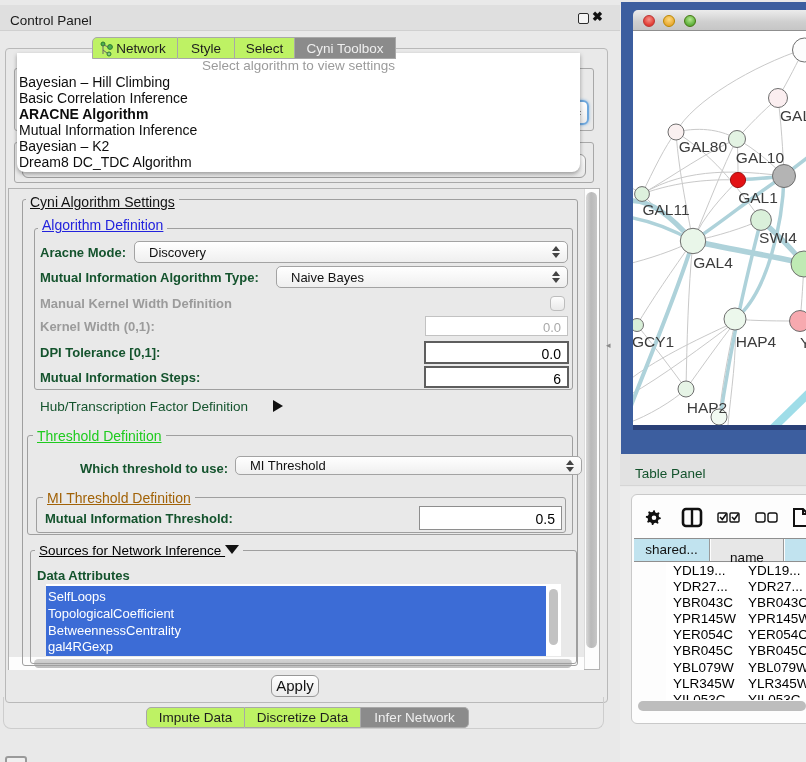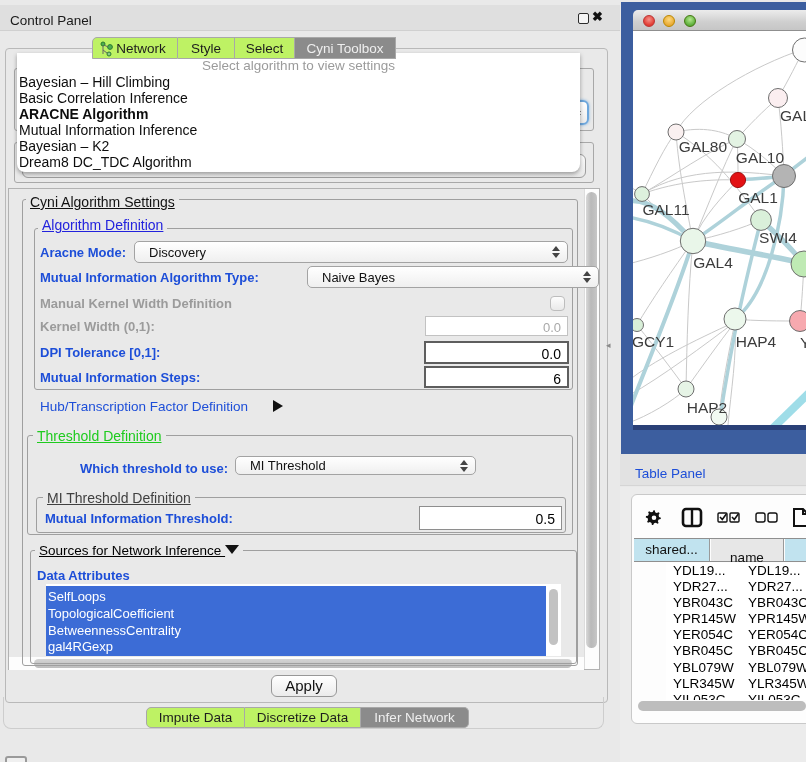--- a/index.html
+++ b/index.html
@@ -1,18 +1,18 @@
 <!DOCTYPE html>
 <html><head>
 <meta charset="utf-8">
 <style>
 * { margin:0; padding:0; box-sizing:border-box; }
 html,body { width:806px; height:762px; background:#e9e9e9; font-family:"Liberation Sans",sans-serif; overflow:hidden; position:relative; }
 .abs { position:absolute; }
-.lbl { font-size:13px; color:#1d4ed8; white-space:nowrap; }
+.lbl { font-size:13px; color:#14532d; white-space:nowrap; }
 .bold { font-weight:bold; }
 .gray { color:#9b9b9b; }
 .group { position:absolute; border:1px solid #9f9f9f; border-radius:3px; }
 .gtitle { position:absolute; font-size:14px; background:#e9e9e9; padding:0 4px; white-space:nowrap;text-decoration:underline; }
 .combo { position:absolute; border:1px solid #a3a3a3; border-radius:5px; background:linear-gradient(#ffffff,#efefef); font-size:13px; color:#111; }
 .combo .ctext { position:absolute; left:14px; top:3px; }
 .arrows { position:absolute; right:7px; top:50%; transform:translateY(-50%); width:9px; height:14px; }
 .arrows:before { content:""; position:absolute; left:1px; top:1px; border-left:4px solid transparent; border-right:4px solid transparent; border-bottom:5px solid #444; }
 .arrows:after { content:""; position:absolute; left:1px; bottom:1px; border-left:4px solid transparent; border-right:4px solid transparent; border-top:5px solid #444; }
 .input { position:absolute; background:#fff; font-size:13px; text-align:right; padding:3px 6px 0 4px; }
@@ -70,59 +70,59 @@
 <div class="gtitle" style="left:26px;top:194px;color:#111;">Cyni Algorithm Settings</div>
 
 <div class="group" style="left:34px;top:228px;width:539px;height:162px;"></div>
 <div class="gtitle" style="left:38px;top:217px;color:#2222dd;">Algorithm Definition</div>
 <div class="abs lbl bold" style="left:40px;top:245px;">Aracne Mode:</div>
 <div class="combo" style="left:134px;top:241px;width:434px;height:22px;">
     <span class="ctext">Discovery</span>
     <span class="arrows"></span>
   </div>
 <div class="abs lbl bold" style="left:40px;top:270px;">Mutual Information Algorithm Type:</div>
-<div class="combo" style="left:276px;top:266px;width:292px;height:22px;margin-left:31px;">
+<div class="combo" style="left:276px;top:266px;width:292px;height:22px;">
     <span class="ctext">Naive Bayes</span>
     <span class="arrows"></span>
   </div>
 <div class="abs lbl bold gray" style="left:40px;top:296px;">Manual Kernel Width Definition</div>
 <div class="abs" style="left:550px;top:296px;width:15px;height:15px;border:1px solid #bdbdbd;border-radius:4px;background:linear-gradient(#fdfdfd,#e9e9e9);"></div>
 <div class="abs lbl bold gray" style="left:40px;top:319px;">Kernel Width (0,1):</div>
 <div class="input" style="left:425px;top:316px;width:143px;height:20px;border:1px solid #c2c2c2;color:#a9a9a9;">0.0</div>
 <div class="abs lbl bold" style="left:40px;top:345px;">DPI Tolerance [0,1]:</div>
 <div class="input" style="left:424px;top:341px;width:145px;height:23px;border:2px solid #5e5e5e;font-size:14px;color:#000;">0.0</div>
 <div class="abs lbl bold" style="left:40px;top:370px;">Mutual Information Steps:</div>
 <div class="input" style="left:424px;top:366px;width:145px;height:22px;border:2px solid #5e5e5e;font-size:14px;color:#000;">6</div>
 
 <div class="abs lbl" style="left:40px;top:399px;font-size:13.5px;">Hub/Transcription Factor Definition</div>
 <div class="abs" style="left:273px;top:400px;width:0;height:0;border-top:6.5px solid transparent;border-bottom:6.5px solid transparent;border-left:10px solid #111;"></div>
 
 <div class="group" style="left:27px;top:435px;width:546px;height:100px;"></div>
 <div class="gtitle" style="left:33px;top:428px;color:#1ecb1e;">Threshold Definition</div>
 <div class="abs lbl bold" style="left:80px;top:461px;">Which threshold to use:</div>
-<div class="combo" style="left:235px;top:456px;width:241px;height:19px;">
+<div class="combo" style="left:235px;top:456px;width:347px;height:19px;">
     <span class="ctext" style="top:1px;">MI Threshold</span>
     <span class="arrows"></span>
   </div>
 
 <div class="group" style="left:36px;top:497px;width:530px;height:36px;"></div>
-<div class="gtitle" style="left:43px;top:490px;color:#404040;">MI Threshold Definition</div>
+<div class="gtitle" style="left:43px;top:490px;color:#a16207;">MI Threshold Definition</div>
 <div class="abs lbl bold" style="left:45px;top:511px;text-align:right;">Mutual Information Threshold:</div>
 <div class="input" style="left:419px;top:506px;width:143px;height:24px;border:1px solid #8e8e8e;font-size:14px;color:#000;padding-top:4px;">0.5</div>
 
 <div class="group" style="left:30px;top:550px;width:547px;height:114px;"></div>
 <div class="gtitle" style="left:35px;top:543px;font-size:13.5px;">Sources for Network Inference <span style="display:inline-block;width:0;height:0;border-left:7px solid transparent;border-right:7px solid transparent;border-top:9px solid #111;vertical-align:1px;"></span></div>
 <div class="abs lbl bold" style="left:37px;top:568px;">Data Attributes</div>
 
 <div class="abs" style="left:46px;top:584px;width:515px;height:72px;background:#fff;"></div>
 <div class="abs" style="left:46px;top:586px;width:500px;height:70px;background:#3c6cd6;"></div>
 <div class="abs" style="left:48px;top:589px;font-size:13px;color:#fff;line-height:16.8px;">SelfLoops<br>TopologicalCoefficient<br>BetweennessCentrality<br>gal4RGexp</div>
 <div class="abs" style="left:549px;top:589px;width:9px;height:56px;border-radius:5px;background:#c2c2c2;"></div>
 
-<div class="abs" style="left:271px;top:675px;width:66px;height:22px;border:1px solid #979797;border-radius:6px;background:linear-gradient(#ffffff,#ebebeb);text-align:center;font-size:15px;color:#111;padding-top:1px;">Apply</div>
+<div class="abs" style="left:271px;top:675px;width:48px;height:22px;border:1px solid #979797;border-radius:6px;background:linear-gradient(#ffffff,#ebebeb);text-align:center;font-size:15px;color:#111;padding-top:1px;">Apply</div>
 
 <div class="abs" style="left:146px;top:707px;width:323px;height:21px;">
   <div class="tab" style="left:0;width:99px;border-left:1px solid #a8a8a8;border-radius:5px 0 0 5px;">
       <span class="tabtxt" style="top:2px;">Impute Data</span>
     </div>
   <div class="tab" style="left:99px;width:116px;">
       <span class="tabtxt" style="top:2px;">Discretize Data</span>
     </div>
   <div class="tab" style="left:215px;width:108px;background:#8b8b8b;color:#efefef;border-radius:0 5px 5px 0;">
       <span class="tabtxt" style="top:2px;">Infer Network</span>

